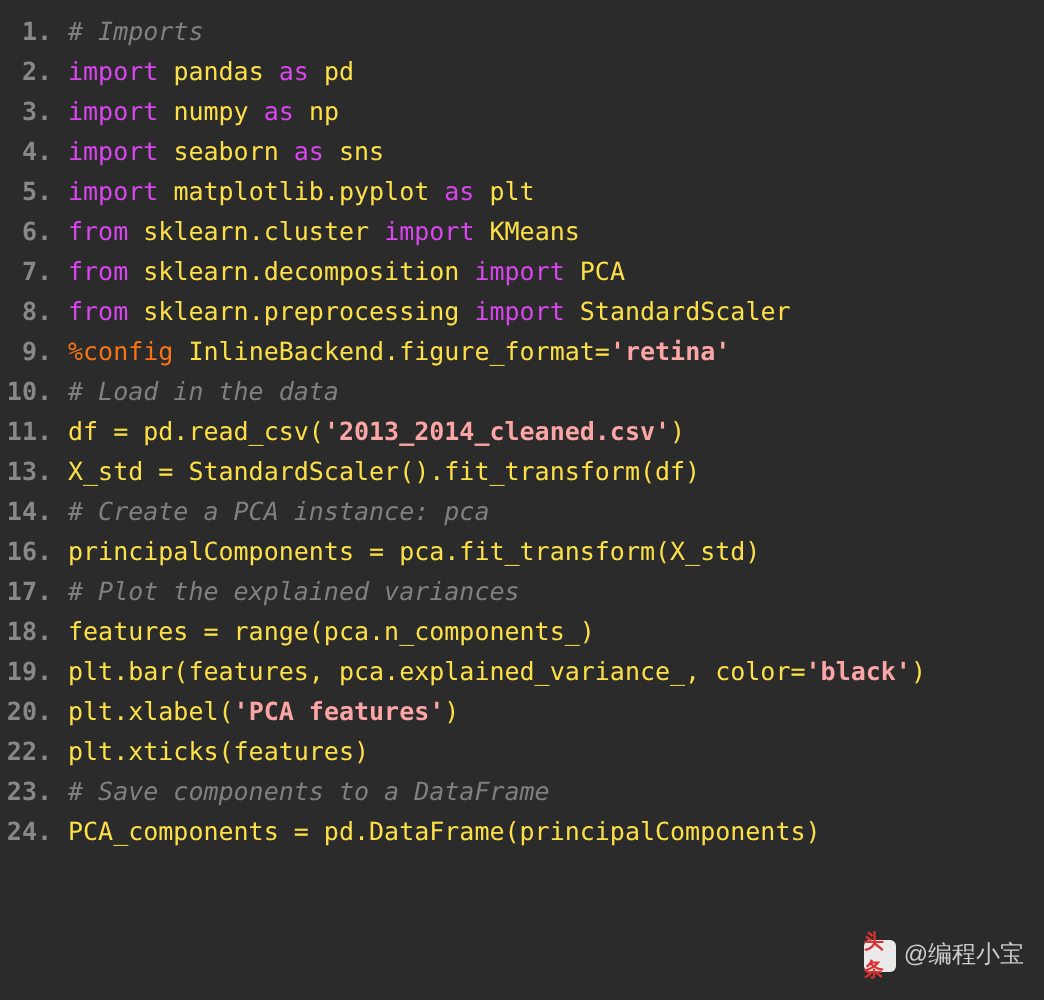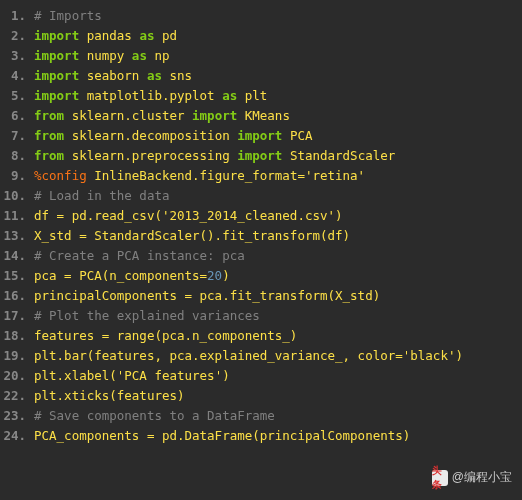--- a/index.html
+++ b/index.html
@@ -26,24 +26,24 @@
     text-align: right;
     padding-right: 8px;
     color: #888;
     font-weight: bold;
     flex-shrink: 0;
   }
   .code {
     flex: 1;
     color: #a9b7c6;
   }
-  .c-comment { color: #808080; }
-  .c-keyword { color: #84cc16; font-weight: bold; }
+  .c-comment { color: #808080; font-style: italic; }
+  .c-keyword { color: #d946ef; font-weight: normal; }
   .c-ident { color: #fde047; }
-  .c-string { color: #fde047; }
+  .c-string { color: #fca5a5; font-weight: bold; }
   .c-number { color: #6897bb; }
   .c-magic { color: #f97316; }
   .c-op { color: #a9b7c6; }
   .watermark {
     position: absolute;
     bottom: 14px;
     right: 10px;
     color: #ddd;
     font-size: 12px;
     display: flex;
@@ -75,21 +75,20 @@
     <div class="line"><span class="gutter">4.</span><span class="code"><span class="c-keyword">import</span><span class="c-op"> </span><span class="c-ident">seaborn</span><span class="c-op"> </span><span class="c-keyword">as</span><span class="c-op"> </span><span class="c-ident">sns</span></span></div>
     <div class="line"><span class="gutter">5.</span><span class="code"><span class="c-keyword">import</span><span class="c-op"> </span><span class="c-ident">matplotlib.pyplot</span><span class="c-op"> </span><span class="c-keyword">as</span><span class="c-op"> </span><span class="c-ident">plt</span></span></div>
     <div class="line"><span class="gutter">6.</span><span class="code"><span class="c-keyword">from</span><span class="c-op"> </span><span class="c-ident">sklearn.cluster</span><span class="c-op"> </span><span class="c-keyword">import</span><span class="c-op"> </span><span class="c-ident">KMeans</span></span></div>
     <div class="line"><span class="gutter">7.</span><span class="code"><span class="c-keyword">from</span><span class="c-op"> </span><span class="c-ident">sklearn.decomposition</span><span class="c-op"> </span><span class="c-keyword">import</span><span class="c-op"> </span><span class="c-ident">PCA</span></span></div>
     <div class="line"><span class="gutter">8.</span><span class="code"><span class="c-keyword">from</span><span class="c-op"> </span><span class="c-ident">sklearn.preprocessing</span><span class="c-op"> </span><span class="c-keyword">import</span><span class="c-op"> </span><span class="c-ident">StandardScaler</span></span></div>
     <div class="line"><span class="gutter">9.</span><span class="code"><span class="c-magic">%config</span><span class="c-op"> </span><span class="c-ident">InlineBackend.figure_format=</span><span class="c-string">'retina'</span></span></div>
     <div class="line"><span class="gutter">10.</span><span class="code"><span class="c-comment"># Load in the data</span></span></div>
     <div class="line"><span class="gutter">11.</span><span class="code"><span class="c-ident">df = pd.read_csv(</span><span class="c-string">'2013_2014_cleaned.csv'</span><span class="c-ident">)</span></span></div>
     <div class="line"><span class="gutter">13.</span><span class="code"><span class="c-ident">X_std = StandardScaler().fit_transform(df)</span></span></div>
     <div class="line"><span class="gutter">14.</span><span class="code"><span class="c-comment"># Create a PCA instance: pca</span></span></div>
-    <div class="line"><span class="gutter">15.</span><span class="code"><span class="c-ident">pca = PCA(n_components=</span><span class="c-number">20</span><span class="c-ident">)</span></span></div>
     <div class="line"><span class="gutter">16.</span><span class="code"><span class="c-ident">principalComponents = pca.fit_transform(X_std)</span></span></div>
     <div class="line"><span class="gutter">17.</span><span class="code"><span class="c-comment"># Plot the explained variances</span></span></div>
     <div class="line"><span class="gutter">18.</span><span class="code"><span class="c-ident">features = range(pca.n_components_)</span></span></div>
     <div class="line"><span class="gutter">19.</span><span class="code"><span class="c-ident">plt.bar(features, pca.explained_variance_, color=</span><span class="c-string">'black'</span><span class="c-ident">)</span></span></div>
     <div class="line"><span class="gutter">20.</span><span class="code"><span class="c-ident">plt.xlabel(</span><span class="c-string">'PCA features'</span><span class="c-ident">)</span></span></div>
     <div class="line"><span class="gutter">22.</span><span class="code"><span class="c-ident">plt.xticks(features)</span></span></div>
     <div class="line"><span class="gutter">23.</span><span class="code"><span class="c-comment"># Save components to a DataFrame</span></span></div>
     <div class="line"><span class="gutter">24.</span><span class="code"><span class="c-ident">PCA_components = pd.DataFrame(principalComponents)</span></span></div>
   </div>
 

